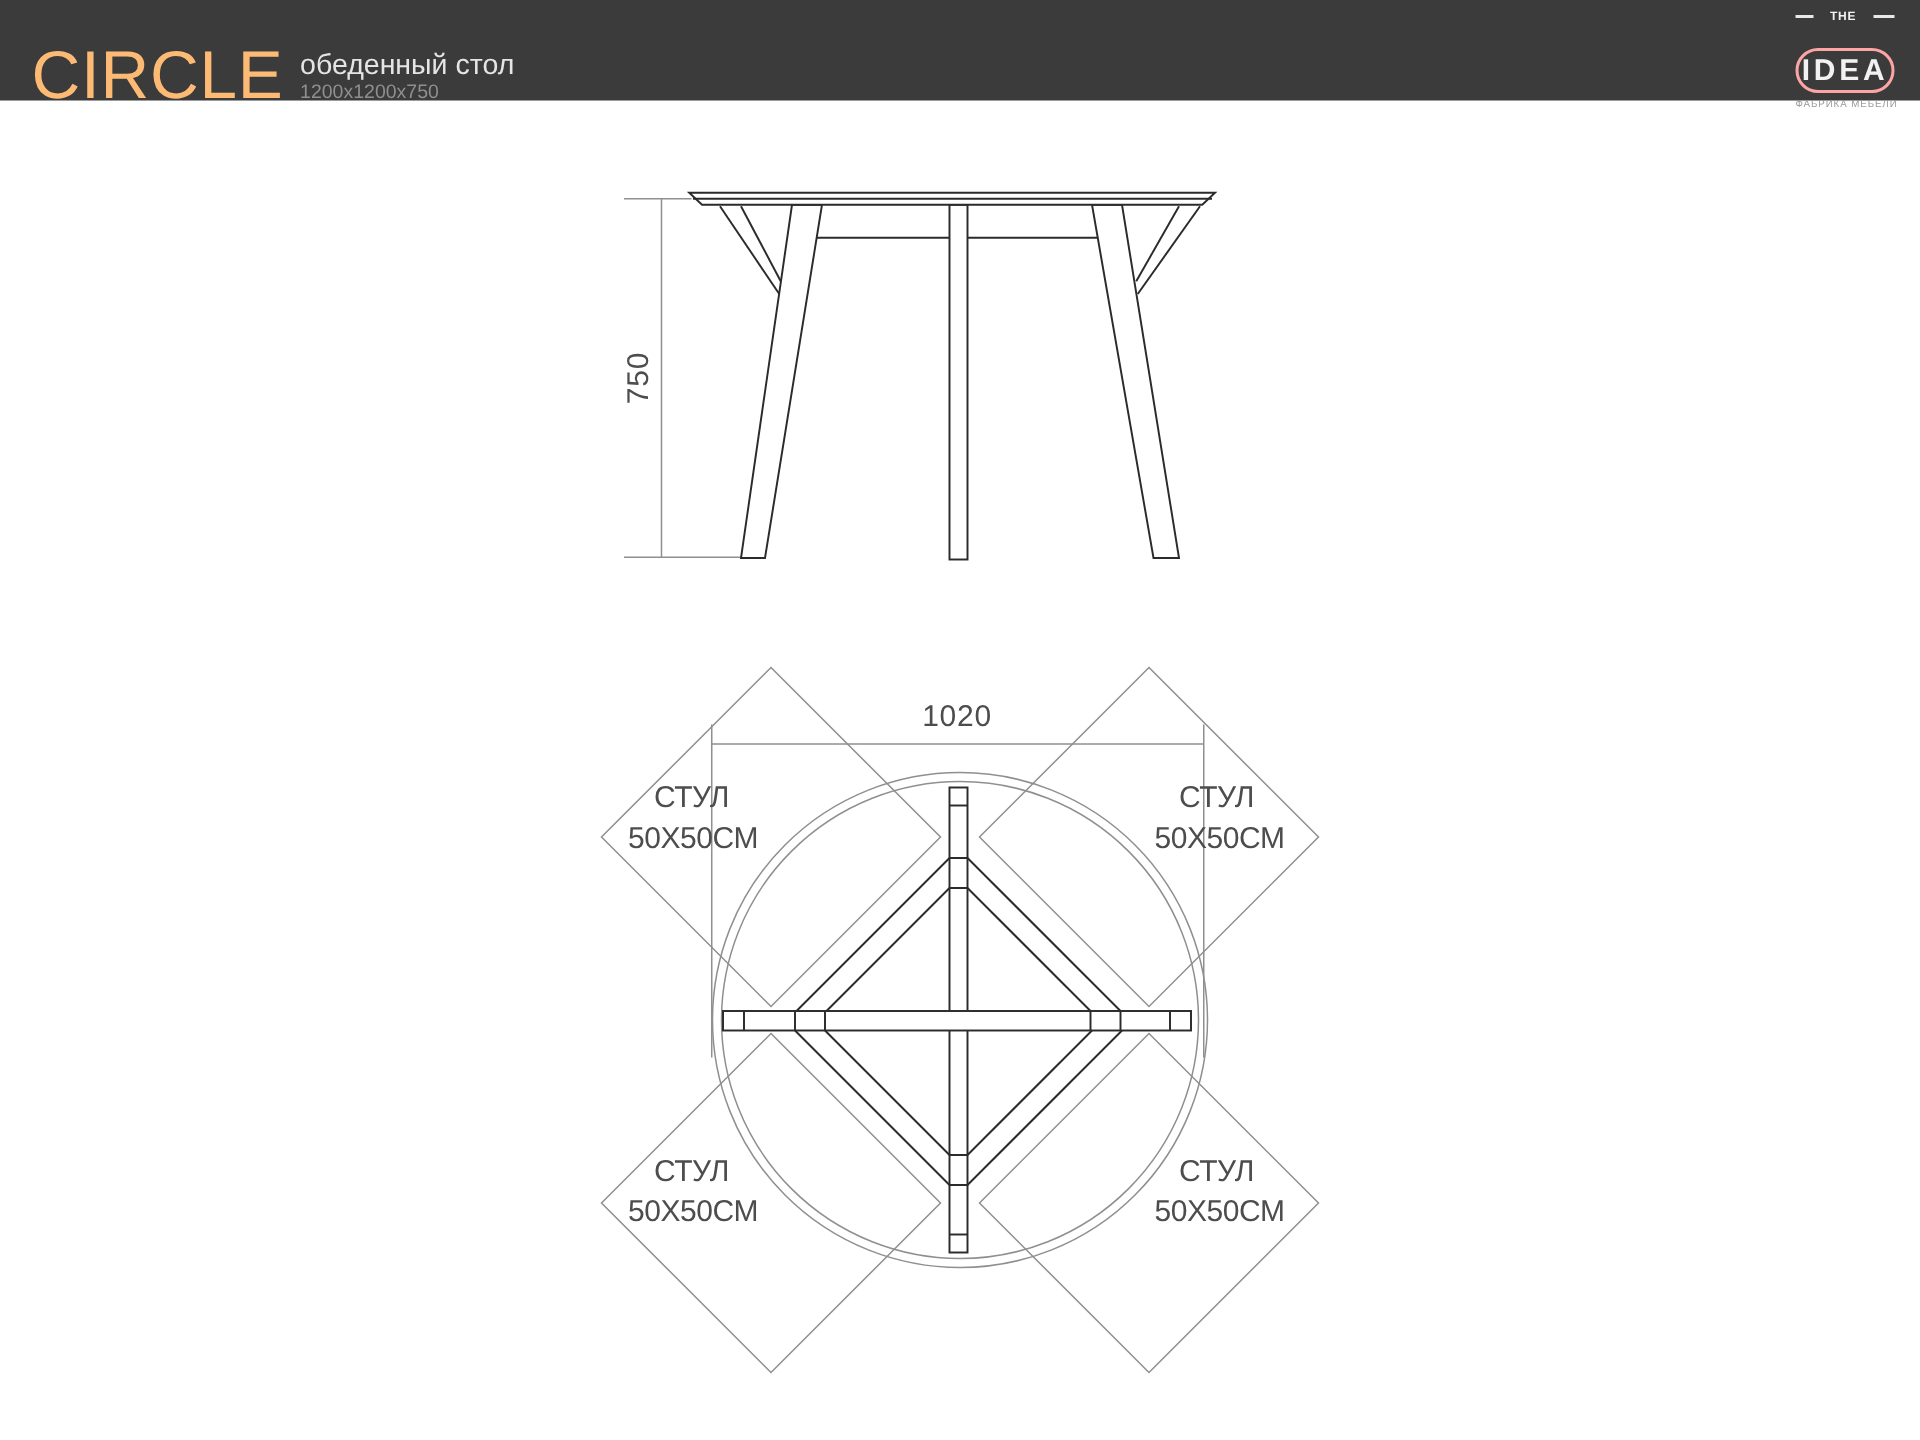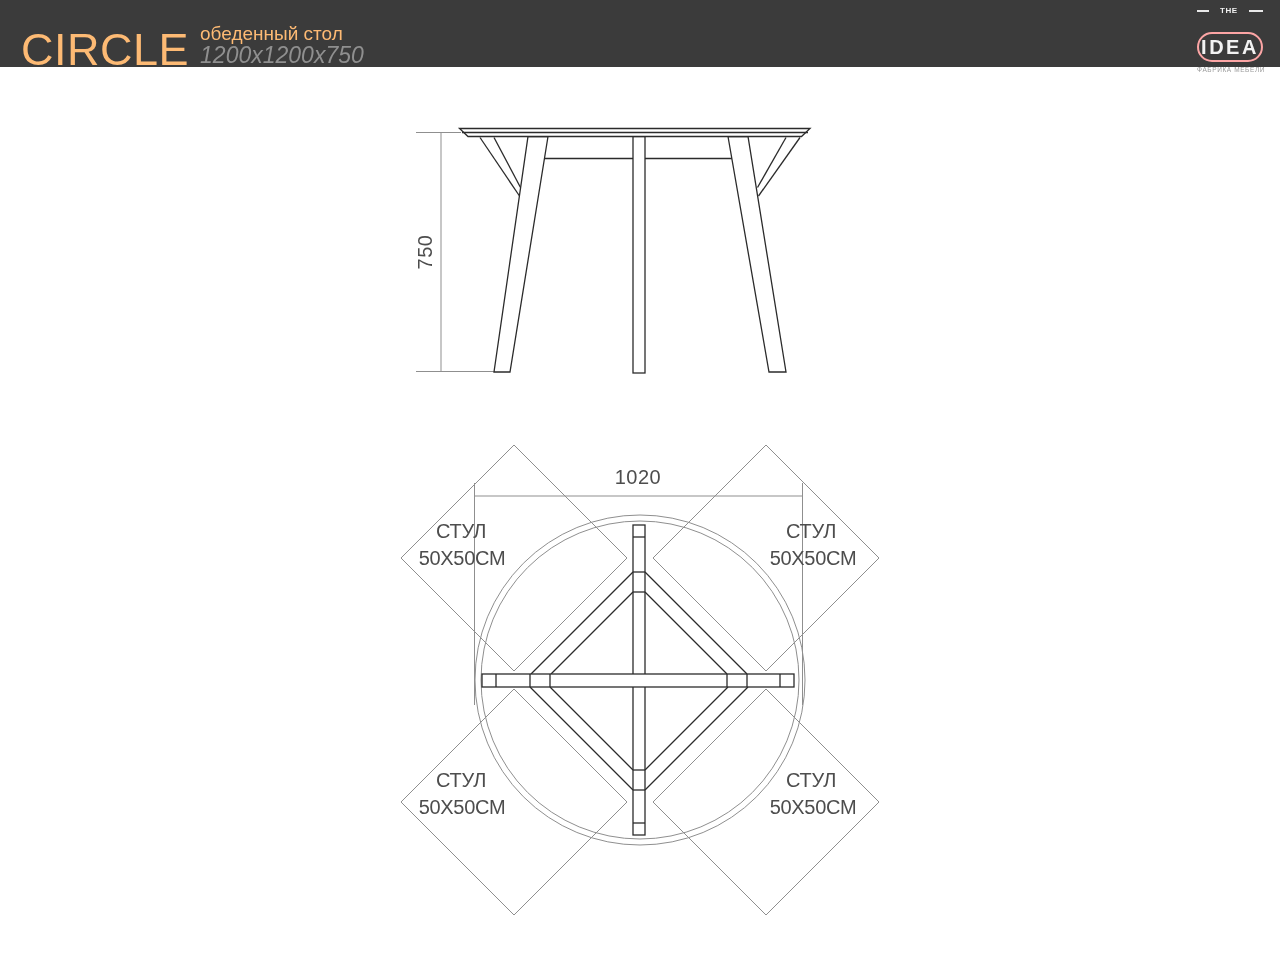--- a/index.html
+++ b/index.html
@@ -18,22 +18,22 @@
   }
   .title-block {
     position:absolute; left:21px; top:0; height:67px;
     display:flex; align-items:flex-end; padding-bottom:14px;
   }
   .product-title {
     margin:0; font-size:45px; line-height:0.78; font-weight:400;
     color:#fdba74; letter-spacing:0.5px;
   }
   .subtitle { margin-left:11px; display:flex; flex-direction:column; }
-  .product-type { font-size:19px; line-height:1.0; color:#fdba74; }
-  .product-dims { font-size:23px; line-height:1.0; margin-top:1px; color:#8f8f8f;font-style:italic; }
+  .product-type { font-size:19px; line-height:1.0; color:#e5e5e5; }
+  .product-dims { font-size:13px; line-height:1.0; margin-top:1px; color:#8f8f8f; }
 
   .logo { position:absolute; right:17px; top:7px; width:66px; color:#f2f2f2; }
   .logo-top {
     display:flex; align-items:center; gap:11px;
     font-size:8px; font-weight:700; letter-spacing:0.5px; line-height:1;
   }
   .logo-top .dash { height:2px; background:#e8e8e8; width:12px; }
   .logo-top .dash.grow { flex:1; width:auto; }
   .logo-badge {
     margin-top:17px; height:25px; border:2px solid #fca5a5; border-radius:15px;

